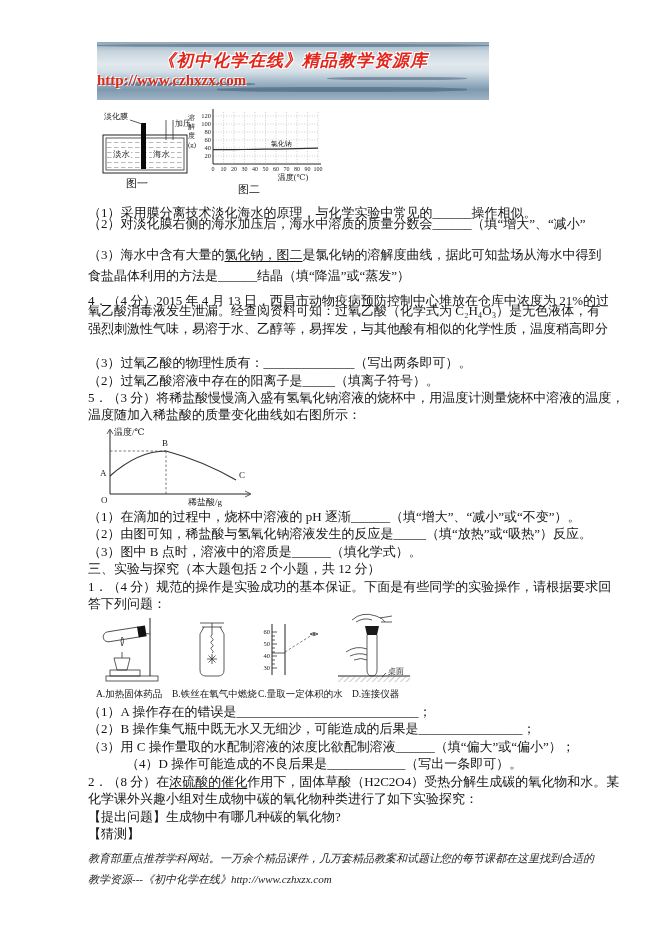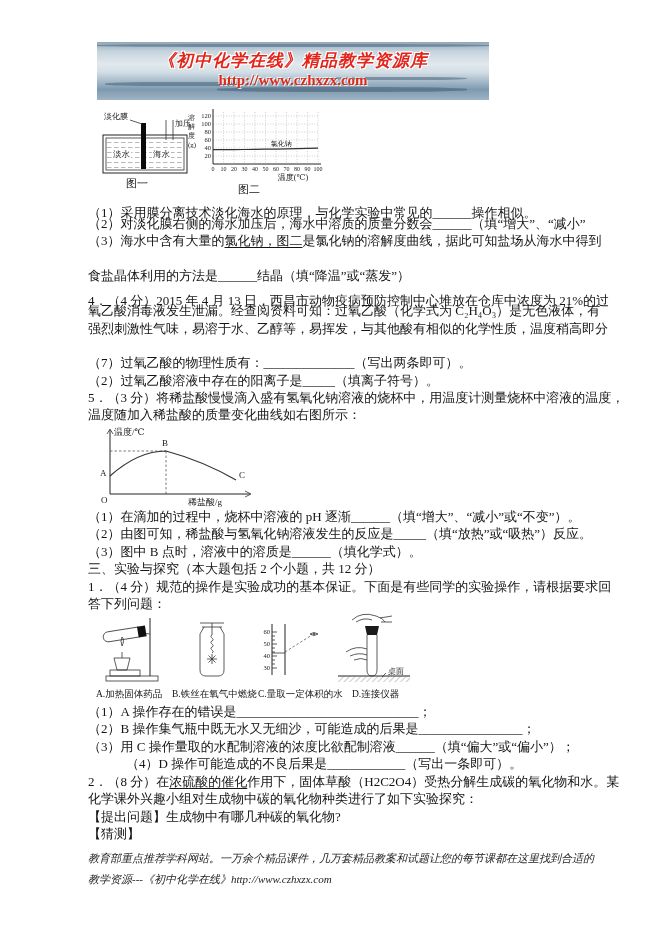--- a/index.html
+++ b/index.html
@@ -11,21 +11,21 @@
           background:linear-gradient(180deg,#8fa7ba 0%,#c6d3dd 16%,#e2e9ee 38%,#d3dee6 52%,
                                      #aabecd 66%,#7e99af 82%,#9fb4c4 100%);}
   .banner .streak{position:absolute;background:rgba(52,79,104,.45);border-radius:40%;filter:blur(.6px);}
   .st1{left:8px;bottom:14px;width:150px;height:4px;}
   .st2{left:120px;bottom:8px;width:250px;height:5px;background:rgba(40,64,88,.5);}
   .st3{left:230px;bottom:20px;width:140px;height:3px;background:rgba(52,79,104,.35);}
   .st4{left:-5px;top:2px;width:400px;height:3px;background:rgba(90,115,138,.45);}
   .banner-title{position:absolute;left:0;top:7px;width:100%;text-align:center;
                 font-size:17px;font-weight:bold;font-style:italic;color:#e2261c;letter-spacing:1px;
                 text-shadow:-1px -1px 0 #fff,1px -1px 0 #fff,-1px 1px 0 #fff,1px 1px 0 #fff;}
-  .banner-url{position:absolute;left:0;top:30px;width:100%;text-align:center;
+  .banner-url{position:absolute;left:0;top:30px;width:100%;text-align:left;
               font-size:15px;font-weight:bold;color:#da2a1a;
               text-shadow:-1px -1px 0 rgba(255,255,255,.8),1px 1px 0 rgba(255,255,255,.8);}
 
   
   .tl{position:absolute;left:88px;width:510px;font-size:13px;line-height:17px;white-space:nowrap;}
   .u{text-decoration:underline;text-underline-offset:2px;}
   .caption{position:absolute;font-size:11px;}
   .appcap{position:absolute;font-size:9.5px;white-space:nowrap;}
 
   
@@ -134,27 +134,27 @@
       <text x="5" y="14" class="ylab">溶</text>
       <text x="5" y="23" class="ylab">解</text>
       <text x="5" y="32" class="ylab">度</text>
       <text x="5" y="41" class="ylab">(g)</text>
       <text x="110" y="74" class="xlab">温度(℃)</text>
     </svg>
   <div class="caption" style="left:238px;top:182px;">图二</div>
 
   <div class="tl" style="top:204px;">（1）采用膜分离技术淡化海水的原理，与化学实验中常见的______操作相似。</div>
   <div class="tl" style="top:215px;">（2）对淡化膜右侧的海水加压后，海水中溶质的质量分数会______（填“增大”、“减小”</div>
-  <div class="tl" style="top:232px;text-align:right;"><span>（3）海水中含有大量的</span><span class="u">氯化钠，图二</span><span>是氯化钠的溶解度曲线，据此可知盐场从海水中得到</span></div>
+  <div class="tl" style="top:246px;text-align:right;"><span>（3）海水中含有大量的</span><span class="u">氯化钠，图二</span><span>是氯化钠的溶解度曲线，据此可知盐场从海水中得到</span></div>
   <div class="tl" style="top:267px;">食盐晶体利用的方法是______结晶（填“降温”或“蒸发”）</div>
 
   <div class="tl" style="top:292px;">4．（4 分）2015 年 4 月 13 日，西昌市动物疫病预防控制中心堆放在仓库中浓度为 21%的过</div>
   <div class="tl" style="top:302px;">氧乙酸消毒液发生泄漏。经查阅资料可知：过氧乙酸（化学式为 C₂H₄O₃）是无色液体，有</div>
   <div class="tl" style="top:320px;">强烈刺激性气味，易溶于水、乙醇等，易挥发，与其他酸有相似的化学性质，温度稍高即分</div>
-  <div class="tl" style="top:354px;">（7）过氧乙酸的物理性质有：______________（写出两条即可）。</div>
+  <div class="tl" style="top:354px;">（3）过氧乙酸的物理性质有：______________（写出两条即可）。</div>
   <div class="tl" style="top:372px;">（2）过氧乙酸溶液中存在的阳离子是_____（填离子符号）。</div>
 
   <div class="tl" style="top:389px;">5．（3 分）将稀盐酸慢慢滴入盛有氢氧化钠溶液的烧杯中，用温度计测量烧杯中溶液的温度，</div>
   <div class="tl" style="top:406px;">温度随加入稀盐酸的质量变化曲线如右图所示：</div>
 
   <svg style="left:88px;top:424px;" width="185" height="88" viewBox="0 0 185 88">
 
     <line x1="22" y1="6" x2="22" y2="70" class="axis"></line>
     <polyline points="19,10 22,5 25,10" class="thin"></polyline>
     <line x1="22" y1="70" x2="162" y2="70" class="axis"></line>

